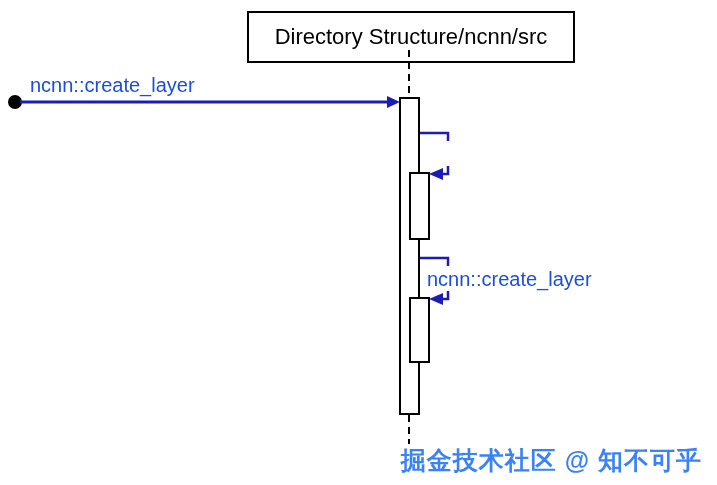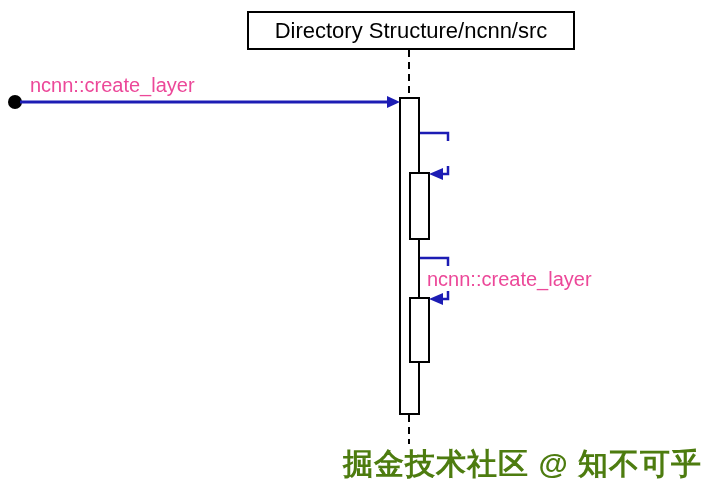--- a/index.html
+++ b/index.html
@@ -14,21 +14,21 @@
     height: 485px;
     background: #ffffff;
     overflow: hidden;
   }
   
   .title-box {
     position: absolute;
     left: 247px;
     top: 11px;
     width: 328px;
-    height: 39px;
+    height: 52px;
     box-sizing: border-box;
     border: 2px solid #000000;
     background: #ffffff;
     display: flex;
     align-items: center;
     justify-content: center;
     font-size: 22px;
     color: #000000;
     white-space: nowrap;
     z-index: 2;
@@ -50,36 +50,36 @@
     left: 0; top: 0;
     width: 717px;
     height: 485px;
     z-index: 3;
     pointer-events: none;
   }
   
   .call-label {
     position: absolute;
     font-size: 20px;
-    color: #ec4899;
+    color: #1d4ed8;
     white-space: nowrap;
     z-index: 4;
   }
   .label-entry  { left: 30px;  top: 74px; }
   .label-self-1 { left: 427px; top: 143px; }
   .label-self-2 { left: 427px; top: 268px; }
   
   .watermark {
     position: absolute;
     right: 15px;
     top: 444px;
-    font-size: 30px;
+    font-size: 25px;
     font-weight: bold;
     letter-spacing: 1px;
-    color: #4d7c0f;
+    color: #3b82f6;
     text-shadow: 2px 2px 1px rgba(255,255,255,0.95), -1px -1px 0 rgba(255,255,255,0.6);
     white-space: nowrap;
     z-index: 5;
   }
 </style>
 </head>
 <body>
 
 <div id="canvas">
 

